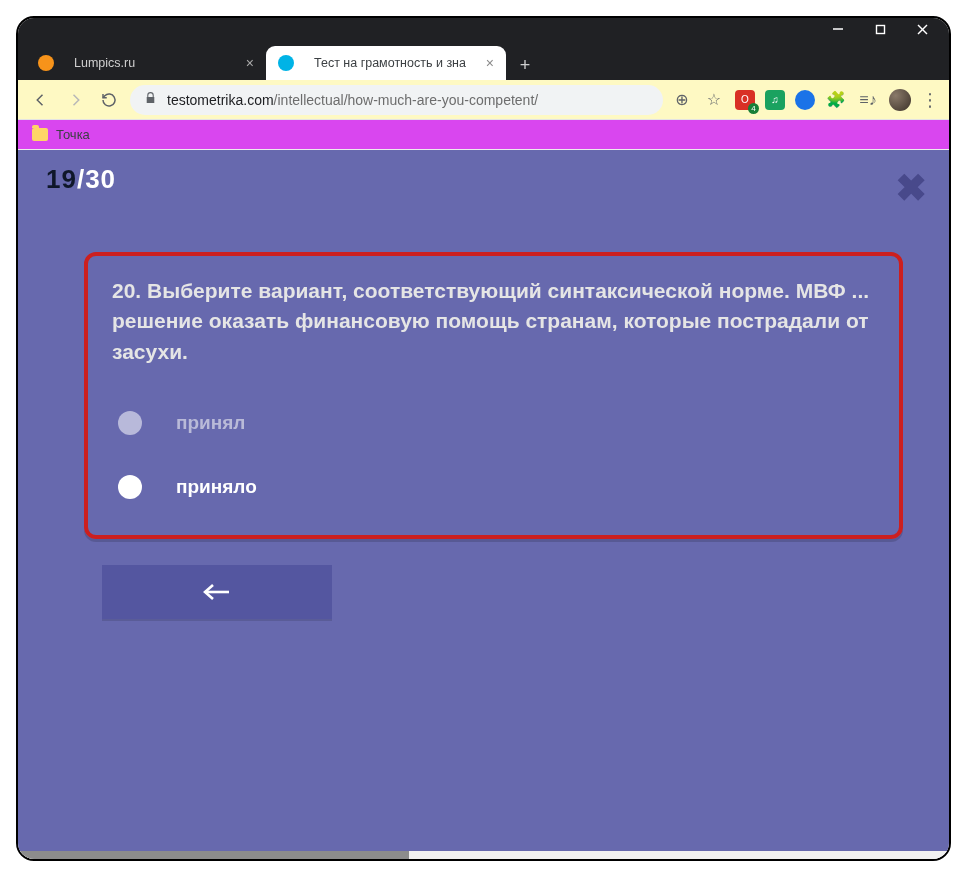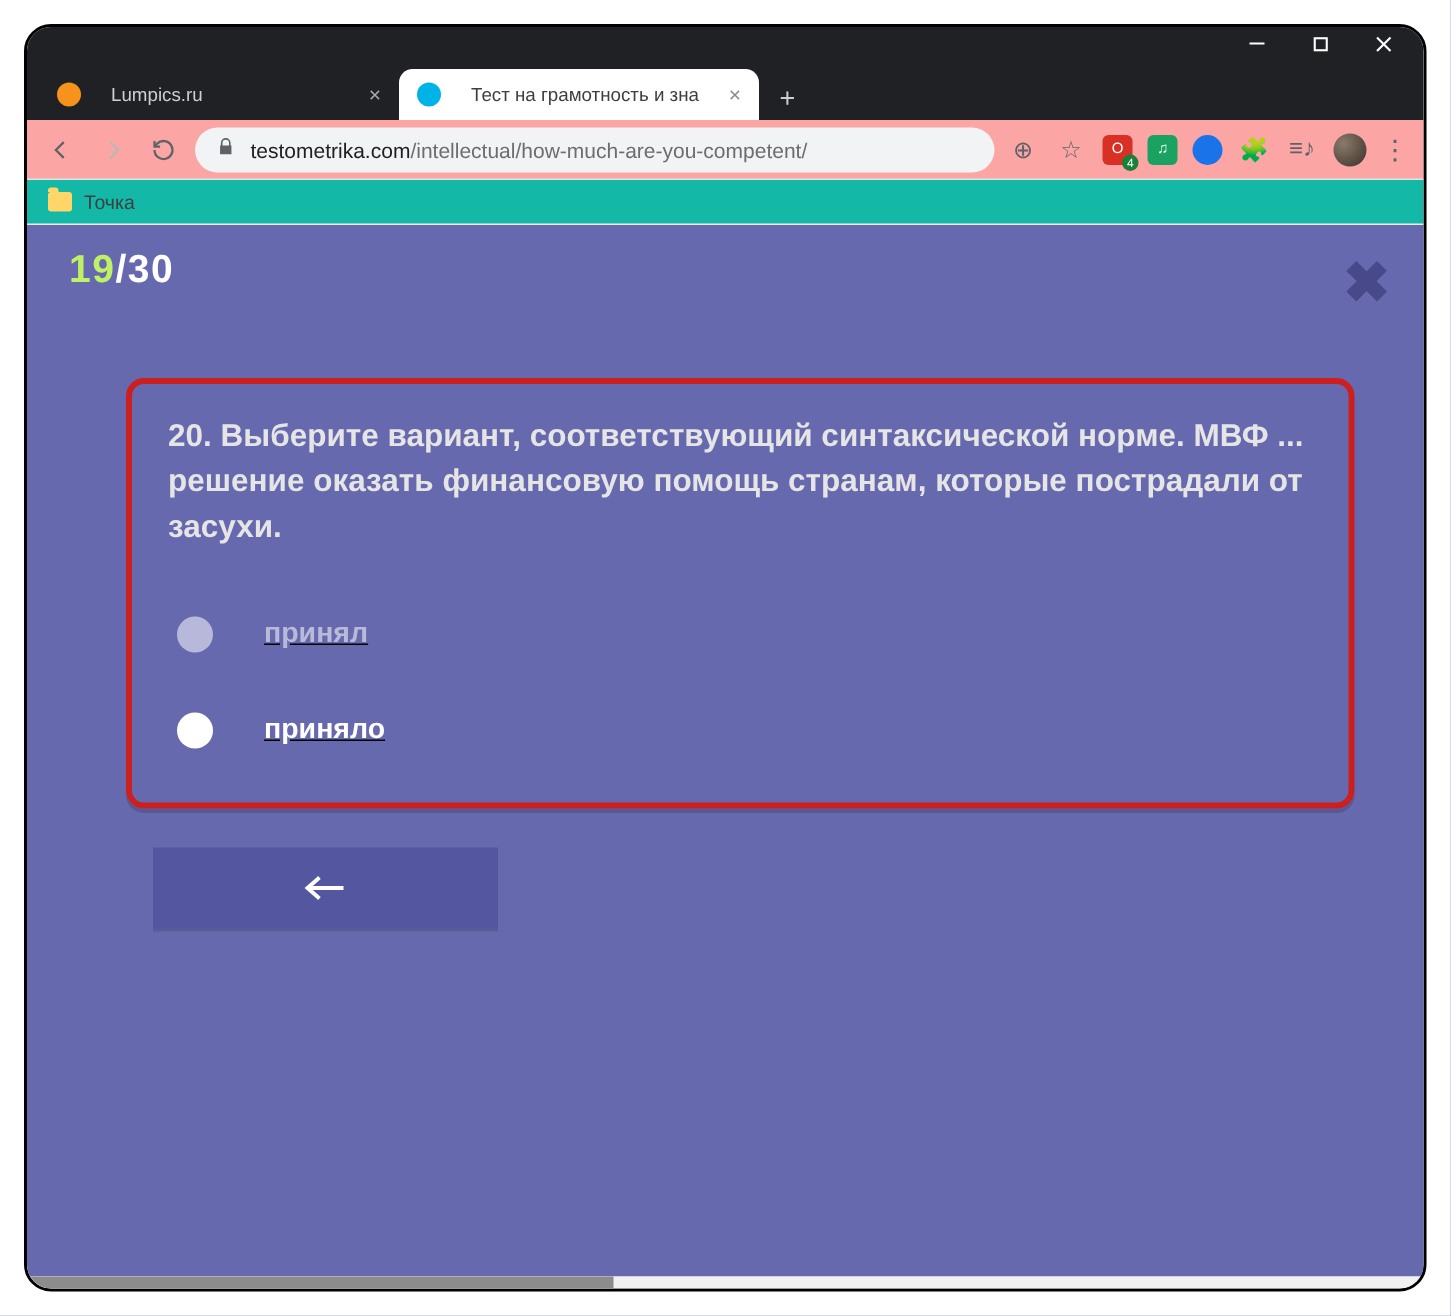--- a/index.html
+++ b/index.html
@@ -17,54 +17,54 @@
   .tab.inactive { color:#cfcfcf; width:240px; }
   .tab.active   { background:#fff; color:#3c4043; border-top-left-radius:9px; border-top-right-radius:9px; width:240px; }
   .tab-close { font-size:14px; color:#8a8a8a; margin-left:auto; }
   .tab.inactive .tab-close { color:#aaa; }
   .favicon { width:16px; height:16px; border-radius:50%; flex:0 0 16px; }
   .fav-orange { background:#f7931a; }
   .fav-blue   { background:#00b3e6; }
   .newtab { width:30px; height:30px; display:flex; align-items:center; justify-content:center; color:#cfcfcf; font-size:18px; margin-left:4px; }
 
   
-  .addrbar { height:40px; background:#fca5a5; display:flex; align-items:center; padding:0 10px; gap:8px; border-bottom:1px solid #e3e3e3; }
+  .addrbar { height:40px; background:#fef9c3; display:flex; align-items:center; padding:0 10px; gap:8px; border-bottom:1px solid #e3e3e3; }
   .navicon { width:26px; height:26px; display:flex; align-items:center; justify-content:center; color:#5f6368; }
   .navicon.dis { color:#b8b8b8; }
   .omnibox { flex:1; height:30px; background:#f1f3f4; border-radius:15px; display:flex; align-items:center; padding:0 14px; gap:10px; color:#202124; font-size:14px; }
   .omnibox .lock { color:#5f6368; }
   .omni-host { color:#202124; }
   .omni-path { color:#6d6d6d; }
   .acts { display:flex; align-items:center; gap:10px; }
   .act { width:22px; height:22px; display:flex; align-items:center; justify-content:center; color:#5f6368; font-size:16px; }
   .badge-ext { width:20px; height:20px; border-radius:4px; display:flex; align-items:center; justify-content:center; font-size:10px; color:#fff; }
   .ext-red { background:#d93025; position:relative; }
   .ext-red::after { content:"4"; position:absolute; bottom:-4px; right:-4px; background:#188038; color:#fff; font-size:8px; width:11px; height:11px; border-radius:50%; display:flex; align-items:center; justify-content:center; }
   .ext-green { background:#1aa260; }
   .ext-blue  { width:20px; height:20px; border-radius:50%; background:#1a73e8; }
   .avatar { width:22px; height:22px; border-radius:50%; background:radial-gradient(circle at 30% 30%, #8a7a6a, #3b3128); }
   .kebab { font-size:18px; color:#5f6368; }
 
   
-  .bmbar { height:30px; background:#14b8a6; display:flex; align-items:center; padding:0 14px; gap:8px; font-size:13px; color:#3c4043; border-bottom:1px solid #ededed; }
+  .bmbar { height:30px; background:#d946ef; display:flex; align-items:center; padding:0 14px; gap:8px; font-size:13px; color:#3c4043; border-bottom:1px solid #ededed; }
   .bmfolder { width:16px; height:13px; background:#ffd667; border-radius:2px; position:relative; }
   .bmfolder::before { content:""; position:absolute; top:-3px; left:0; width:7px; height:3px; background:#ffd667; border-radius:2px 2px 0 0; }
 
   
   .page { position:relative; height:calc(100% - 22px - 40px - 40px - 30px - 8px); background:#6769ae; }
   .progress { height:40px; padding:14px 0 0 28px; font-size:26px; font-weight:800; letter-spacing:1px; }
-  .progress .cur { color:#bef264; }
+  .progress .cur { color:#0f172a; }
   .progress .sep, .progress .tot { color:#fff; }
   .closex { position:absolute; top:16px; right:22px; color:#48498b; font-size:38px; font-weight:900; cursor:pointer; }
 
   .card { position:relative; margin:62px 46px 0 66px; padding:24px 28px 40px 28px; }
   .cardborder { position:absolute; inset:0; border:4px solid #cc1f1f; border-radius:12px; pointer-events:none; box-shadow:0 3px 0 rgba(0,0,0,.15); }
   .qtext { color:#e5e5e5; font-size:21px; font-weight:800; line-height:1.45; }
 
-  .opts { margin-top:44px; display:flex; flex-direction:column; gap:40px; padding-left:6px;text-decoration:underline; }
+  .opts { margin-top:44px; display:flex; flex-direction:column; gap:40px; padding-left:6px; }
   .opt { display:flex; align-items:center; gap:34px; cursor:pointer; }
   .dot { width:24px; height:24px; border-radius:50%; background:#fff; flex:0 0 24px; }
   .opt.hover .dot { background:#b8b9da; }
   .opt.hover .olabel { color:#b9bad8; }
   .olabel { color:#fff; font-size:19px; font-weight:700; }
 
   .backbtn { margin:26px 0 0 84px; width:230px; height:54px; background:#5456a0; display:flex; align-items:center; justify-content:center; cursor:pointer; box-shadow:0 2px 0 rgba(0,0,0,.12); }
   .backbtn svg { color:#fff; }
 
   

